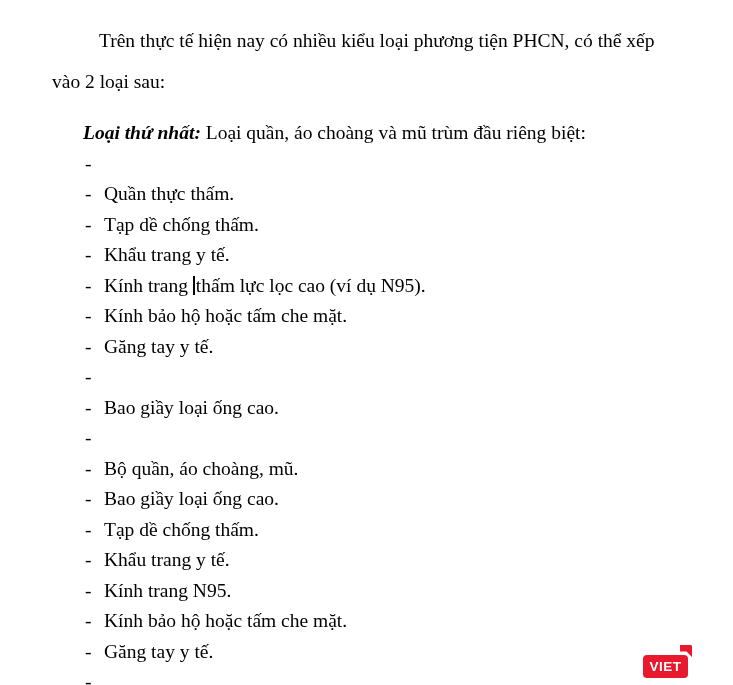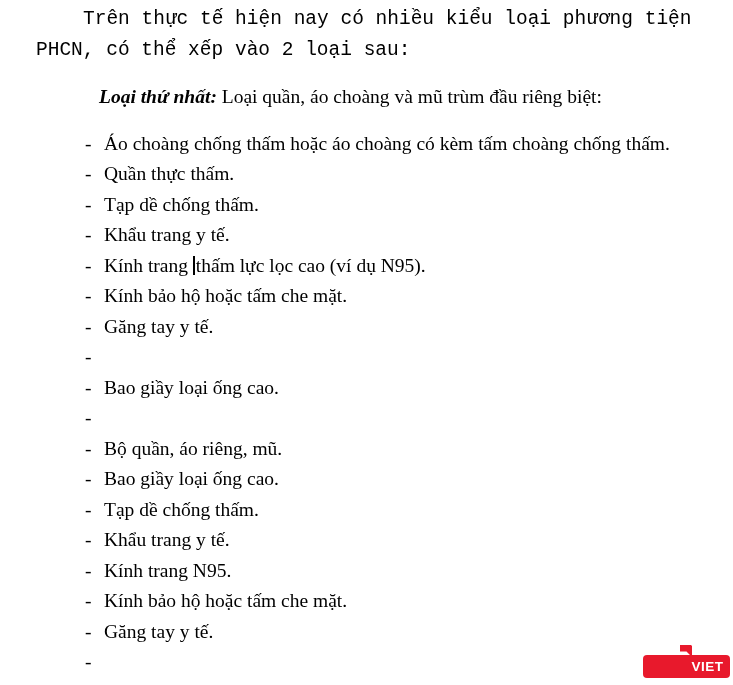--- a/index.html
+++ b/index.html
@@ -16,27 +16,26 @@
     color: #000000;
   }
   .page {
     position: relative;
     box-sizing: border-box;
     width: 733px;
     height: 685px;
     padding: 4px 32px 0 36px;
   }
   .para {
-    margin: 0;
-    line-height: 31px;
+    margin: 16px;
+    line-height: 41px;
     text-indent: 47px;
-    font-family: Liberation Mono, monospace;
   }
   .heading {
-    margin: 16px;
+    margin: 0;
     padding-left: 47px;
     line-height: 30.5px;
     white-space: nowrap;
   }
   .heading .label {
     font-weight: bold;
     font-style: italic;
   }
   .item {
     display: flex;
@@ -77,35 +76,33 @@
     height: 23px;
     border-radius: 4px;
     background: #e8192c;
     color: #ffffff;
     font-family: "Liberation Sans", "DejaVu Sans", sans-serif;
     font-weight: bold;
     font-size: 13.5px;
     line-height: 23px;
     text-align: center;
     letter-spacing: 0.5px;
-    padding-left: 42px;
   }
 </style>
 </head>
 <body>
 
 <div class="page">
 
   <p class="para">Trên thực tế hiện nay có nhiều kiểu loại phương tiện PHCN, có thể xếp vào 2 loại sau:</p>
 
   <p class="heading"><span class="label">Loại thứ nhất:</span> <span>Loại quần, áo choàng và mũ trùm đầu riêng biệt:</span></p>
 
   <div class="item">
     <span class="dash">-</span>
-    <span class="txt">Áo choàng chống thấm hoặc áo choàng có kèm tấm choàng chống thấm.</span>
   </div>
   <div class="item">
     <span class="dash">-</span>
     <span class="txt">Quần thực thấm.</span>
   </div>
   <div class="item">
     <span class="dash">-</span>
     <span class="txt">Tạp dề chống thấm.</span>
   </div>
   <div class="item">
@@ -131,21 +128,21 @@
     <span class="dash">-</span>
     <span class="txt">Bao giầy loại ống cao.</span>
   </div>
   <div class="item">
     <span class="dash">-</span>
   </div>
 
 
   <div class="item">
     <span class="dash">-</span>
-    <span class="txt">Bộ quần, áo riêng, mũ.</span>
+    <span class="txt">Bộ quần, áo choàng, mũ.</span>
   </div>
   <div class="item">
     <span class="dash">-</span>
     <span class="txt">Bao giầy loại ống cao.</span>
   </div>
   <div class="item">
     <span class="dash">-</span>
     <span class="txt">Tạp dề chống thấm.</span>
   </div>
   <div class="item">

